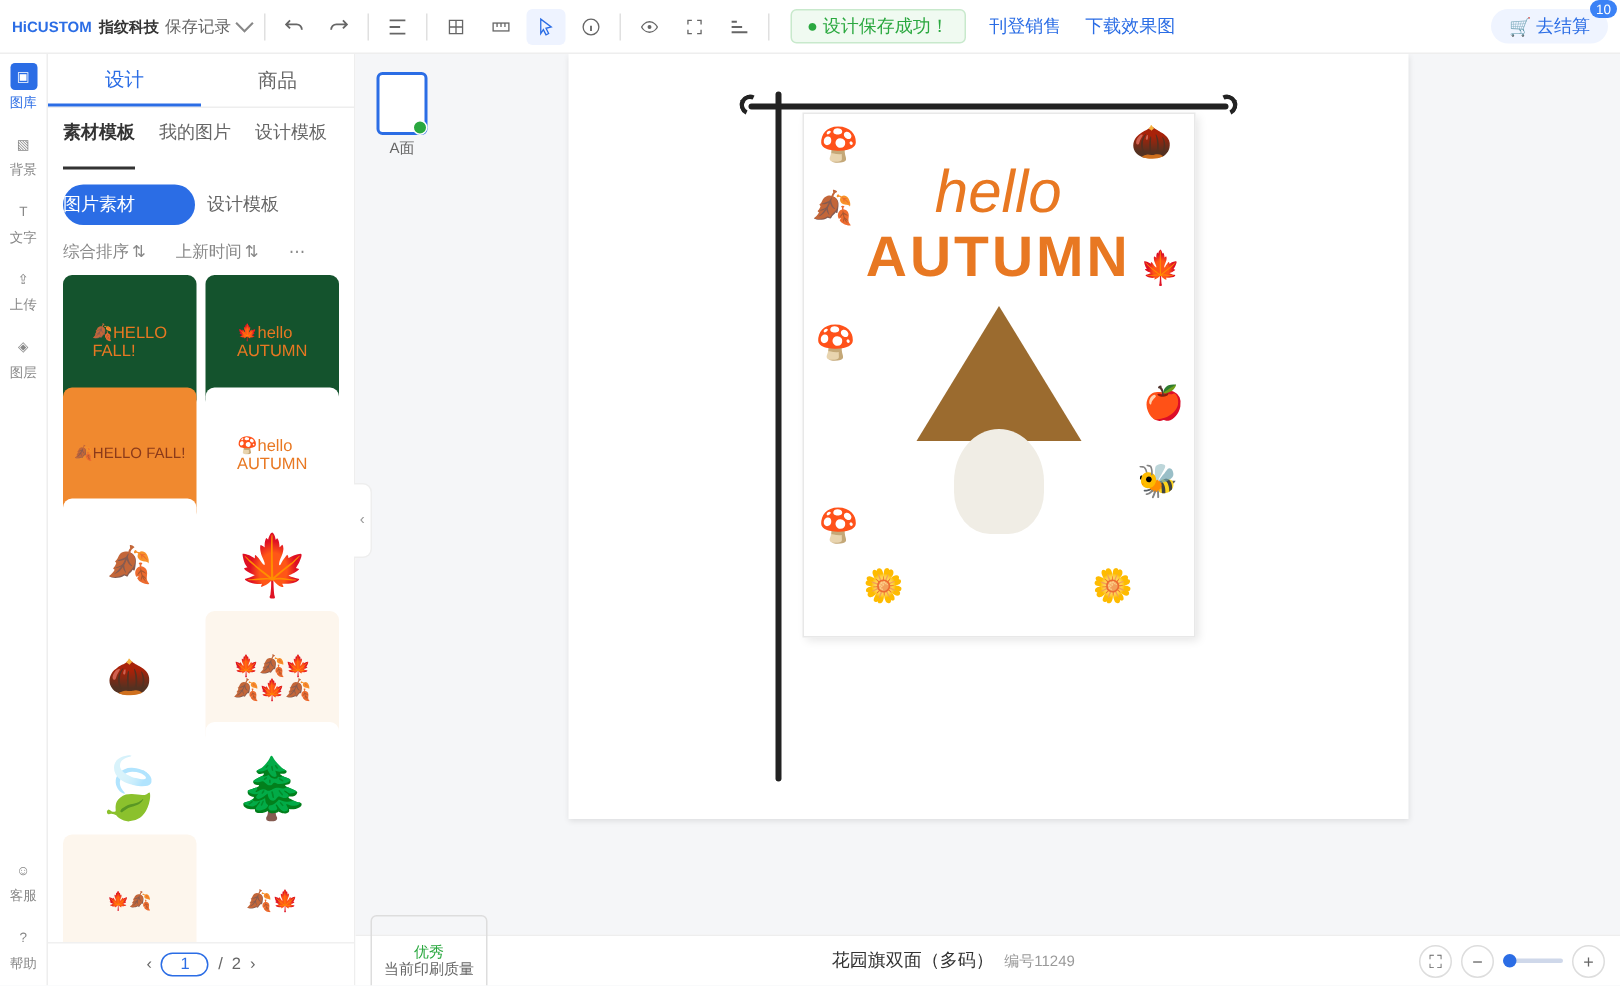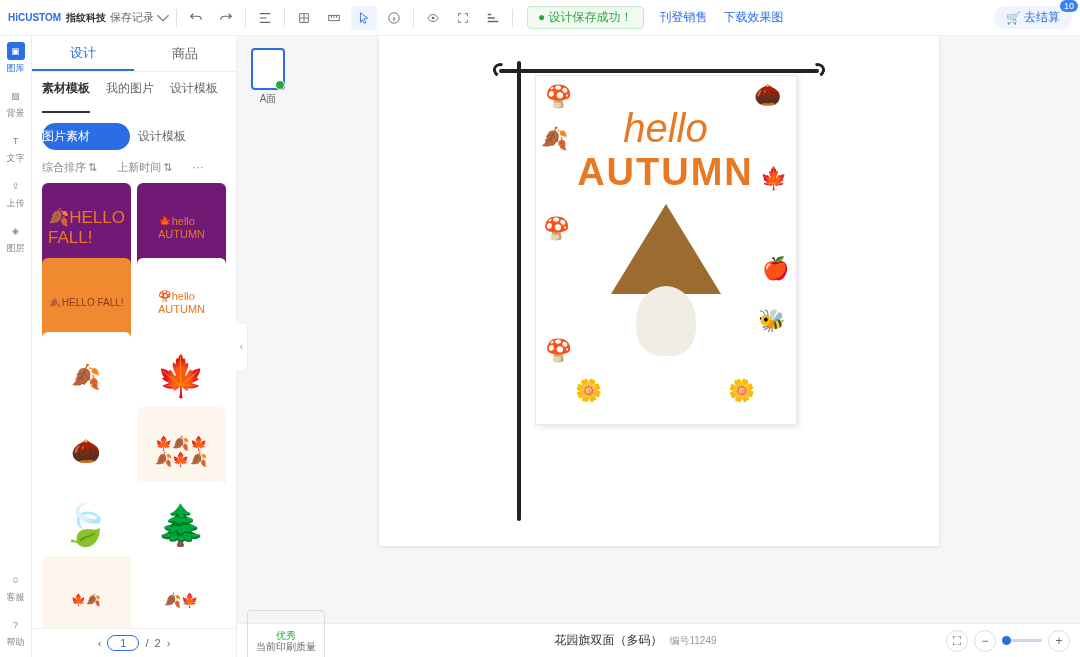--- a/index.html
+++ b/index.html
@@ -201,22 +201,22 @@
     <div class="pill-row">
       <div class="pill active">图片素材</div>
       <div class="pill">设计模板</div>
     </div>
     <div class="sort-row">
       <span class="sort-item"><span>综合排序</span> ⇅</span>
       <span class="sort-item"><span>上新时间</span> ⇅</span>
       <span class="sort-item">⋯</span>
     </div>
     <div class="grid">
-      <div class="thumb" style="background:#701a75;color:#e87822;font-size:17px;flex-direction:column">🍂HELLO<br>FALL!</div>
-      <div class="thumb" style="background:#701a75;color:#e87822;font-size:11px">🍁hello<br>AUTUMN</div>
+      <div class="thumb" style="background:#14532d;color:#e87822;font-size:11px;flex-direction:column">🍂HELLO<br>FALL!</div>
+      <div class="thumb" style="background:#14532d;color:#e87822;font-size:11px">🍁hello<br>AUTUMN</div>
       <div class="thumb" style="background:#f0892f;color:#8b3a1a;font-size:10px">🍂HELLO FALL!</div>
       <div class="thumb" style="background:#fff;color:#e87822;font-size:11px">🍄hello<br>AUTUMN</div>
       <div class="thumb" style="background:#fff">🍂</div>
       <div class="thumb" style="background:#fff;color:#e8a020;font-size:40px">🍁</div>
       <div class="thumb" style="background:#fff;color:#8b3a1a">🌰</div>
       <div class="thumb" style="background:#fdf6ed;font-size:14px">🍁🍂🍁<br>🍂🍁🍂</div>
       <div class="thumb" style="background:#fff;color:#6b8f3a;font-size:40px">🍃</div>
       <div class="thumb" style="background:#fff;color:#8b5a2a;font-size:40px">🌲</div>
       <div class="thumb" style="background:#fdf6ed;font-size:12px">🍁🍂</div>
       <div class="thumb" style="background:#fff;font-size:14px">🍂🍁</div>

